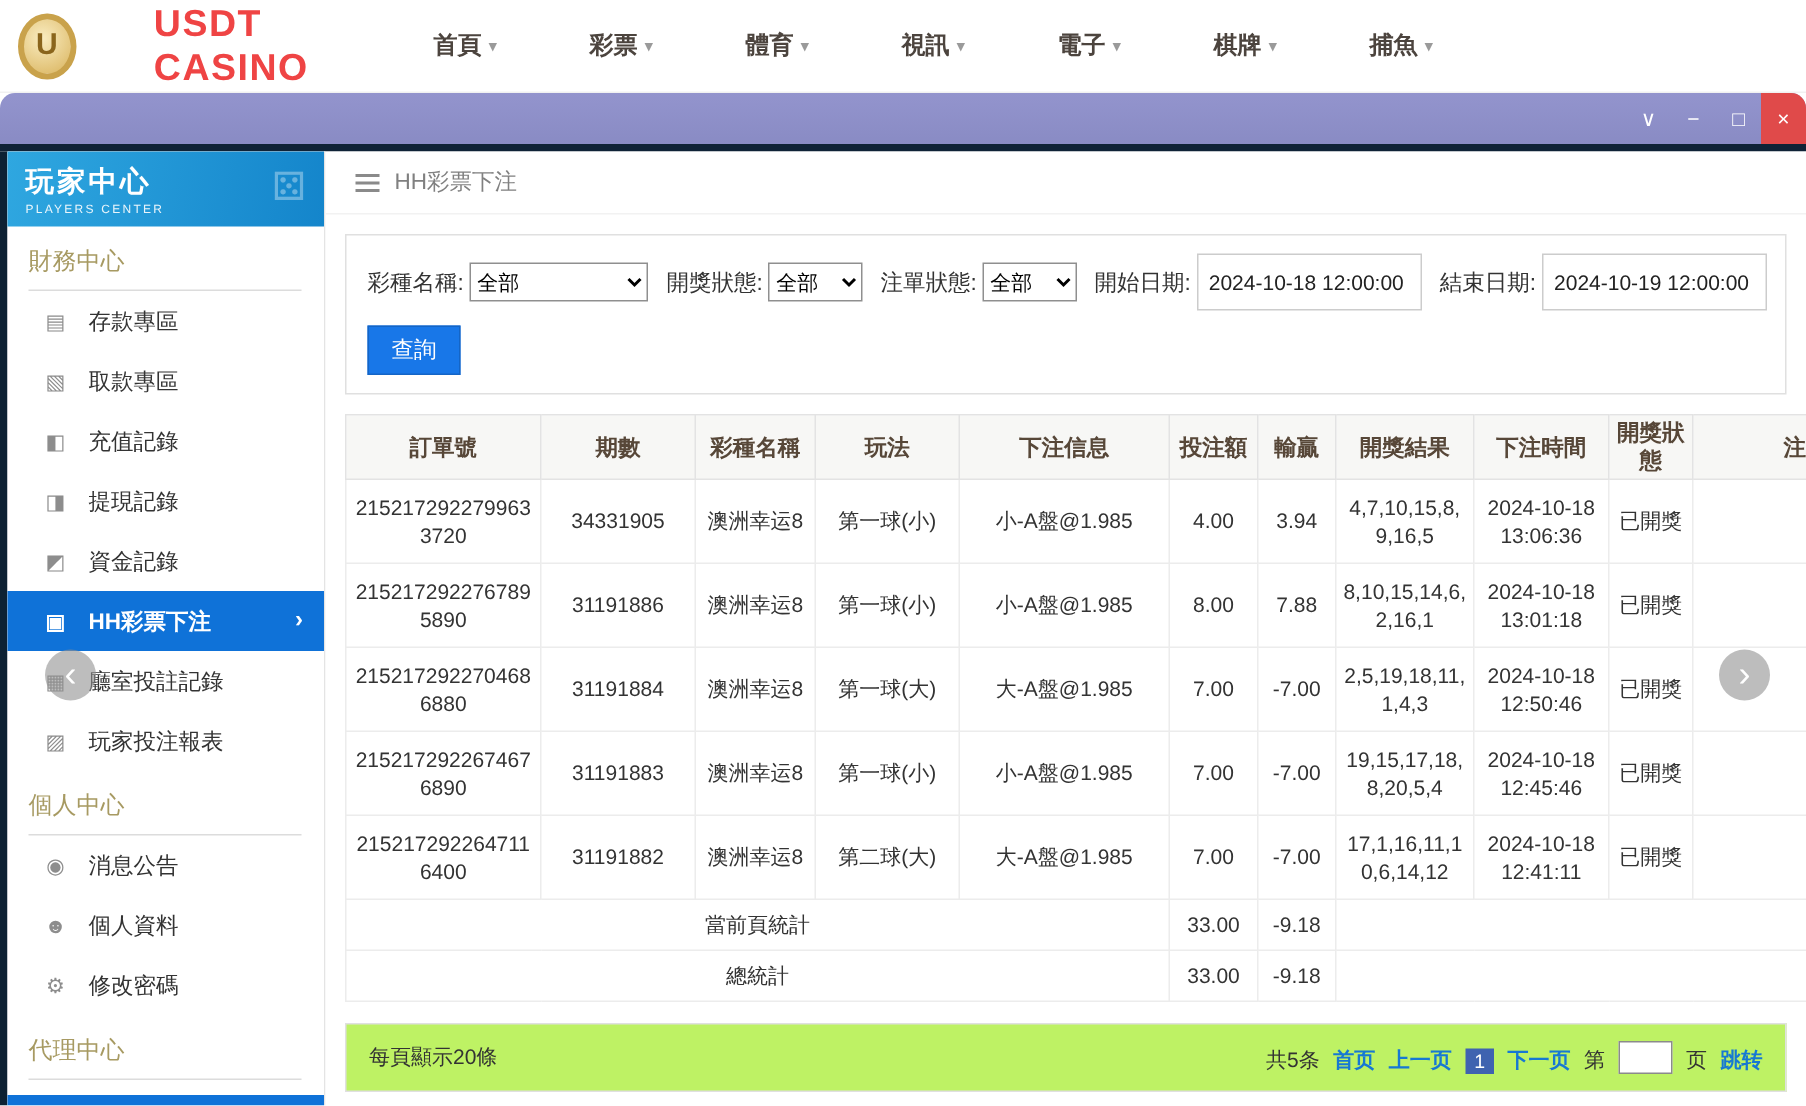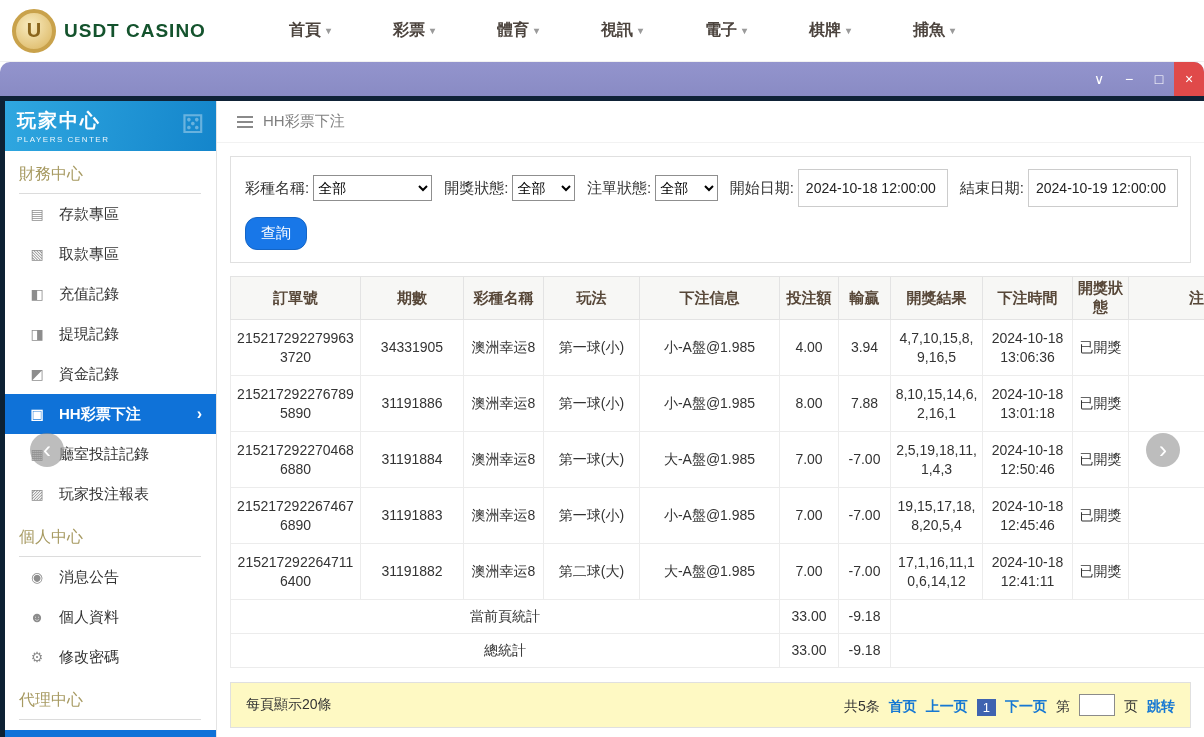--- a/index.html
+++ b/index.html
@@ -11,21 +11,21 @@
 
   
   .topnav { height:62px; display:flex; align-items:center; background:#fff; border-bottom:1px solid #f1f1f1; }
   .logo { display:flex; align-items:center; gap:8px; padding-left:12px; width:258px; cursor:pointer; }
   .logo-emblem {
     width:44px; height:44px; border-radius:50%;
     border:4px solid #c9a24b; background:radial-gradient(circle at 40% 35%, #f9ecc0, #d9b35c);
     display:flex; align-items:center; justify-content:center;
     color:#8a651c; font-weight:bold; font-size:20px;
   }
-  .logo-text { font-size:19px; font-weight:bold; color:#14532d; letter-spacing:1px; }
+  .logo-text { font-size:25px; font-weight:bold; color:#ef4444; letter-spacing:1px;margin-left:44px; }
   .main-nav { display:flex; flex:1; }
   .nav-item { width:104px; display:flex; align-items:center; justify-content:center; gap:5px;
     font-size:16px; font-weight:bold; color:#4c443e; cursor:pointer; }
   .nav-item .chev { color:#9a9a9a; font-size:10px; }
 
   
   .titlebar { height:34px; background:linear-gradient(#9394cd,#898bc4); border-radius:10px 10px 0 0; position:relative; }
   .win-controls { position:absolute; right:0; top:0; height:100%; display:flex; align-items:center; }
   .win-btn { width:30px; height:34px; display:flex; align-items:center; justify-content:center;
     color:#fff; font-size:14px; cursor:pointer; }
@@ -61,33 +61,33 @@
 
   .filter-box { margin:13px 13px 0 13px; border:1px solid #e0e0e0; padding:12px 12px 12px 14px; }
   .filter-row { display:flex; align-items:center; font-size:15px; color:#333; white-space:nowrap; }
   .filter-row label { margin:0 4px 0 12px; }
   .filter-row label:first-child { margin-left:0; }
   select { font-size:14px; border:1px solid #8f8f8f; background:#fff; height:26px; }
   .sel-wide { width:122px; }
   .sel-narrow { width:64px; }
   .date-input { width:150px; height:38px; border:1px solid #ccc; font-size:14px; padding:12px 7px; color:#222; }
   .filter-actions { margin-top:10px; }
-  .search-btn { background:#1877e8; color:#fff; border:1px solid #1465c6; border-radius:12px;
+  .search-btn { background:#1877e8; color:#fff; border:1px solid #1465c6; border-radius:0;
     font-size:15px; padding:6px 15px; cursor:pointer; }
 
   .table-wrap { margin:13px; }
   table { width:1080px; border-collapse:collapse; table-layout:fixed; }
   th { background:#f7f7f5; border:1px solid #e3e3e3; font-size:15px; color:#574738; height:42px; font-weight:bold; padding:2px; }
   td { border:1px solid #ececec; font-size:14px; color:#333; text-align:center; height:56px;
     padding:2px 4px; word-break:break-all; line-height:1.35; }
   tr.summary td { height:34px; }
   .c1{width:130px}.c2{width:103px}.c3{width:80px}.c4{width:96px}.c5{width:140px}
   .c6{width:59px}.c7{width:52px}.c8{width:92px}.c9{width:90px}.c10{width:56px}.c11{width:auto}
 
-  .pagebar { margin:14px 13px; border:1px solid #e0e0e0; background:#fef9c3; height:46px;
+  .pagebar { margin:14px 13px; border:1px solid #e0e0e0; background:#bef264; height:46px;
     display:flex; align-items:center; justify-content:space-between; padding:0 15px; font-size:14px; color:#333; }
   .pager { display:flex; align-items:flex-end; gap:9px; }
   .pager a { color:#1678d3; text-decoration:none; cursor:pointer; font-weight:bold; }
   .cur { background:#3f63b0; color:#fff; padding:1px 6px; font-size:13px; cursor:pointer; }
   .page-input { width:36px; height:22px; border:1px solid #8b8b8b; }
 
   .circle-nav { position:absolute; width:34px; height:34px; border-radius:50%;
     background:rgba(145,145,145,.6); color:#fff; display:flex; align-items:center; justify-content:center;
     font-size:24px; top:433px; cursor:pointer; z-index:5; user-select:none; }
   .circle-nav.left { left:30px; }

